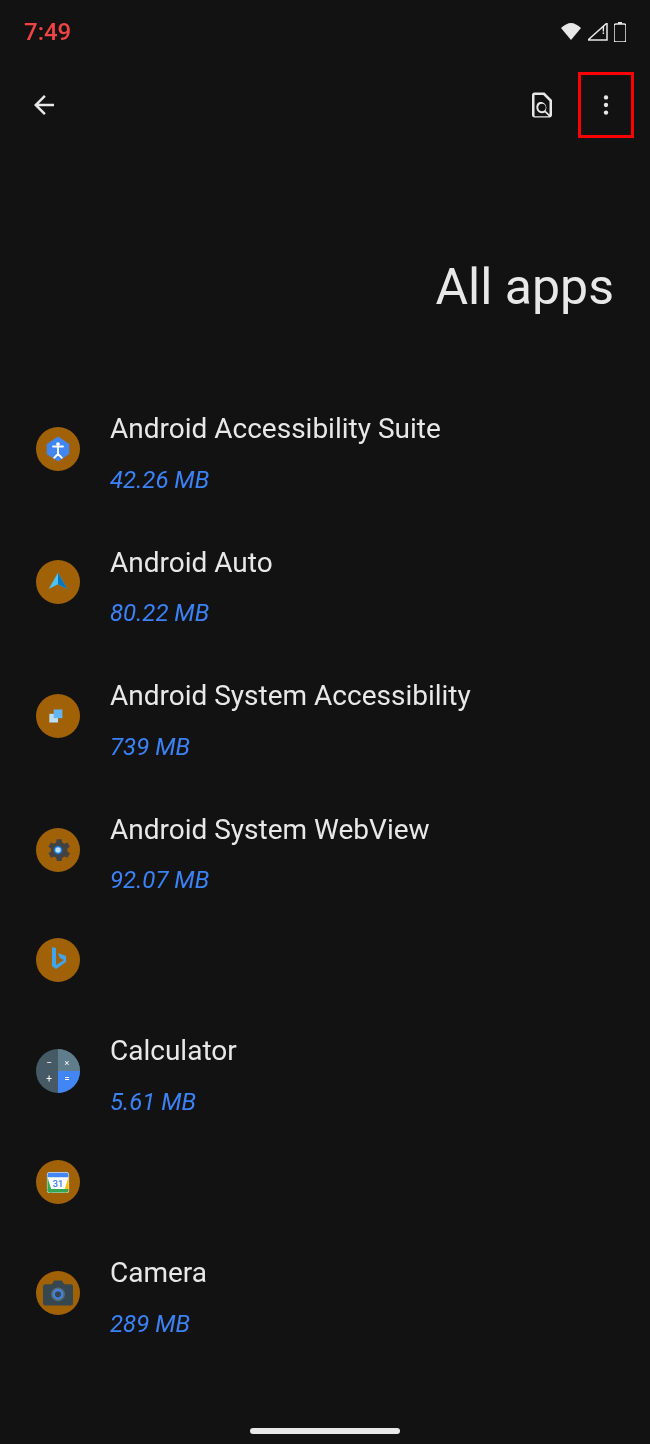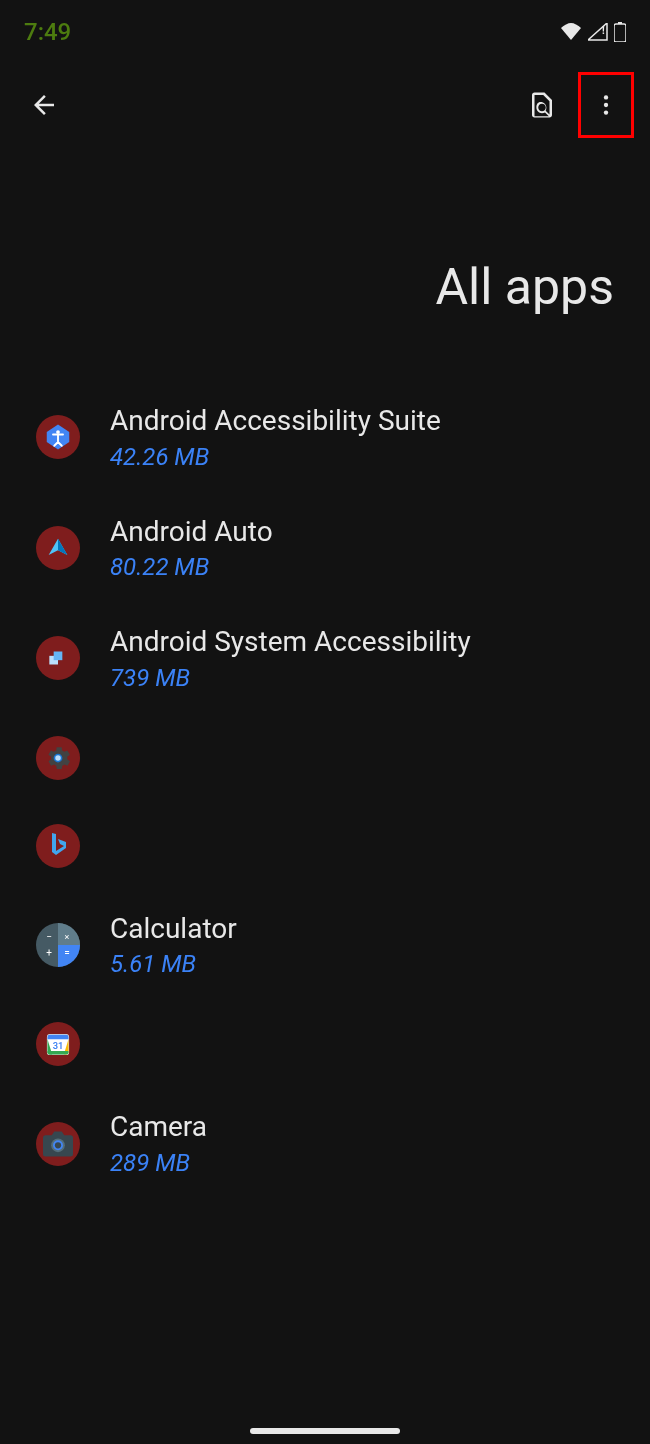--- a/index.html
+++ b/index.html
@@ -19,21 +19,21 @@
     .status-bar {
       display: flex;
       justify-content: space-between;
       align-items: center;
       padding: 14px 24px 10px;
       height: 60px;
     }
     .status-time {
       font-size: 24px;
       font-weight: 500;
-      color: #4d7c0f;
+      color: #ef4444;
     }
     .status-icons {
       display: flex;
       gap: 6px;
       align-items: center;
     }
     .toolbar {
       display: flex;
       align-items: center;
       padding: 20px 16px 20px 20px;
@@ -74,30 +74,31 @@
       display: flex;
       align-items: center;
       padding: 22px 36px;
       gap: 30px;
       cursor: pointer;
     }
     .app-icon-wrap {
       width: 44px;
       height: 44px;
       border-radius: 50%;
-      background: #7f1d1d;
+      background: #a16207;
       display: flex;
       align-items: center;
       justify-content: center;
       flex-shrink: 0;
     }
     .app-text {
       display: flex;
       flex-direction: column;
-      gap: 5px;
+      gap: 20px;
+      margin-top: 8px;
     }
     .app-name {
       font-size: 28px;
       font-weight: 400;
       color: #e8e8e8;
       line-height: 1.2;
     }
     .app-size {
       font-size: 24px;
       color: #3b82f6;
@@ -203,20 +204,24 @@
   </div>
 
   <div class="app-item">
     <div class="app-icon-wrap">
       <svg width="30" height="30" viewBox="0 0 24 24">
           <path d="M19.4 13l.1-1-.1-1 2.1-1.6-2-3.5-2.5 1a7 7 0 0 0-1.7-1l-.4-2.6h-4l-.4 2.6c-.6.3-1.2.6-1.7 1l-2.5-1-2 3.5L6.5 11l-.1 1 .1 1-2.1 1.6 2 3.5 2.5-1c.5.4 1.1.7 1.7 1l.4 2.6h4l.4-2.6c.6-.3 1.2-.6 1.7-1l2.5 1 2-3.5L19.4 13z" fill="#424242"></path>
           <circle cx="12" cy="12" r="3.5" fill="#1976D2"></circle>
           <circle cx="12" cy="12" r="2.2" fill="#BBDEFB"></circle>
         </svg>
     </div>
+    <div class="app-text">
+      <div class="app-name">Android System WebView</div>
+      <div class="app-size">92.07 MB</div>
+    </div>
   </div>
 
   <div class="app-item">
     <div class="app-icon-wrap">
       <svg width="24" height="30" viewBox="0 0 24 30">
           <path d="M6 2 L10 3 L10 20 L18 15 L14 13 L12 8 L20 11 L20 17 L10 24 L6 21 Z" fill="#41A5EE"></path>
         </svg>
     </div>
   </div>
 

